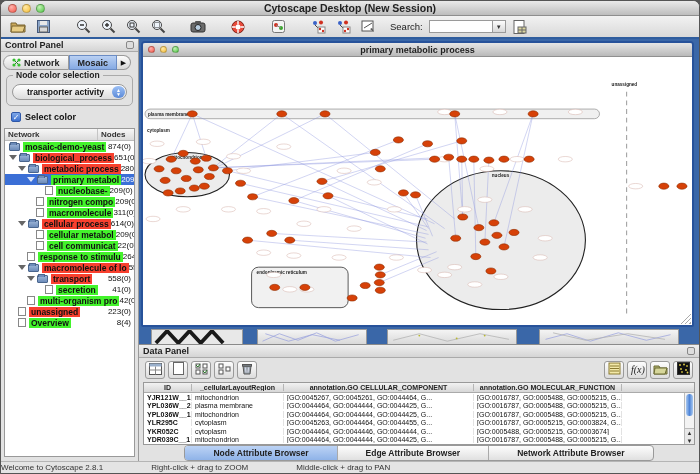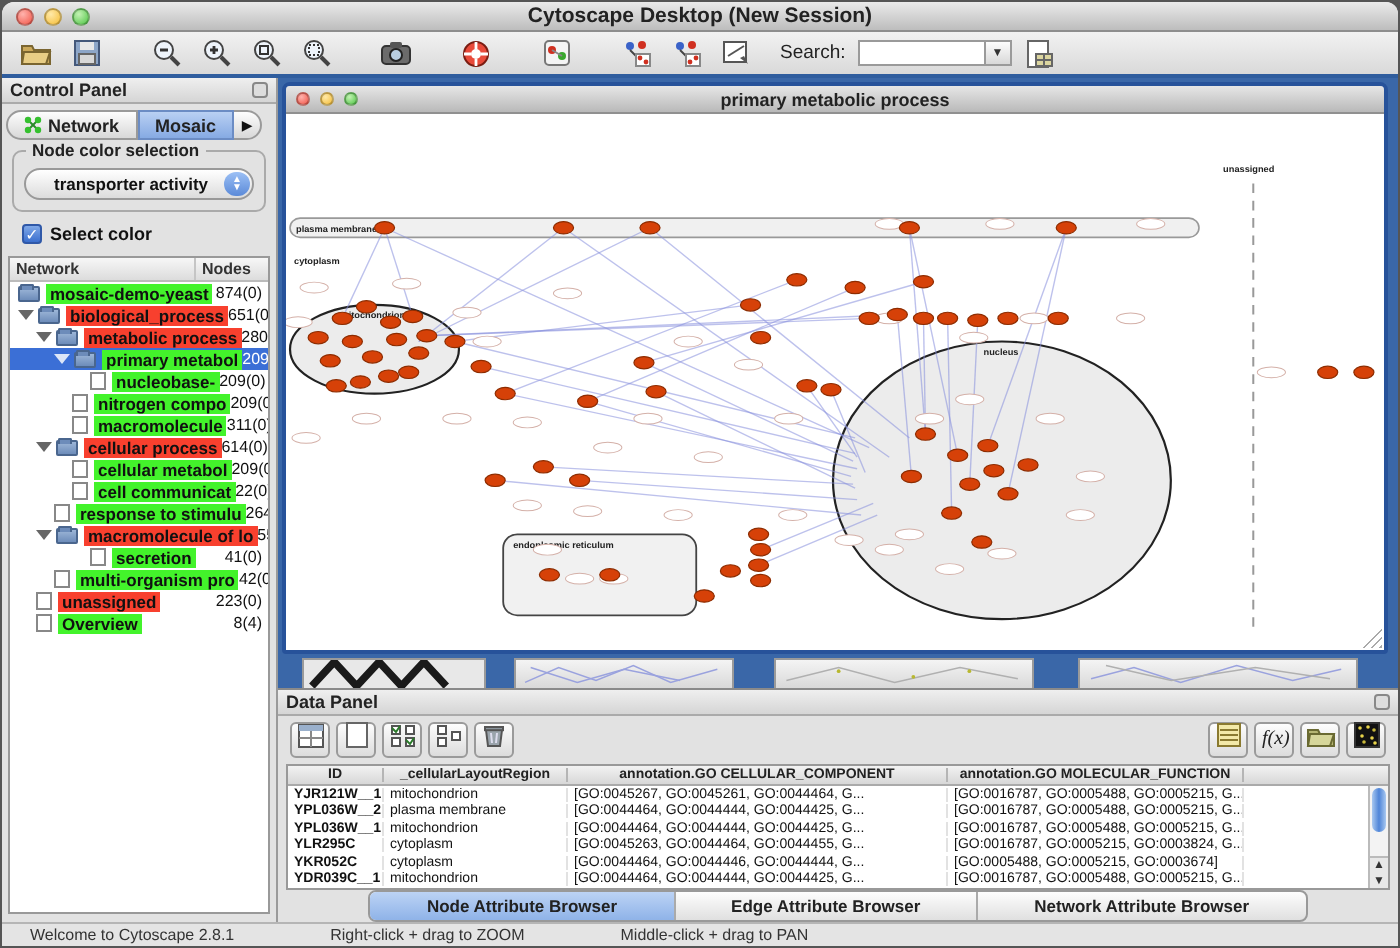--- a/index.html
+++ b/index.html
@@ -97,21 +97,21 @@
   .vscroll { position:absolute; right:0; top:10px; bottom:0; width:10px; border-left:1px solid #bbb; background:#f3f3f3; }
   .vthumb { position:absolute; top:1px; left:1px; width:7px; height:22px; border-radius:4px; background:linear-gradient(90deg,#a8c8f0,#4f85d8,#a8c8f0); }
   .varrows { position:absolute; bottom:0; left:0; right:0; height:16px; border-top:1px solid #bbb; font-size:6px; color:#333; text-align:center; line-height:8px; background:#e8e8e8; }
   .dtabs { height:16px; display:flex; justify-content:center; align-items:center; flex:0 0 auto; }
   .dtabgroup { display:flex; border:1px solid #999; border-radius:4px; overflow:hidden; background:linear-gradient(#fdfdfd,#e0e0e0); }
   .dtab { font-size:8.5px; font-weight:bold; color:#222; padding:2px 28px; border-right:1px solid #aaa; }
   .dtab:last-child { border-right:none; }
   .dtab.selected { background:linear-gradient(#bcd3f5,#8fb3e8); }
 
   
-  .statusbar { height:12px; background:#e4e4e4; border-top:1px solid #b5b5b5; display:flex; align-items:center; font-size:8px; color:#333; gap:48px; padding-left:14px; flex:0 0 auto; }
+  .statusbar { height:12px; background:#e4e4e4; border-top:1px solid #b5b5b5; display:flex; align-items:center; font-size:8px; color:#333; gap:48px; flex:0 0 auto; }
 </style>
 </head>
 <body>
 
 <div id="app">
 
   <div class="titlebar">
     <div class="lights">
       <div class="light red"></div>
       <div class="light yellow"></div>
@@ -373,20 +373,27 @@
               <span style="width: 22px; flex: 0 0 auto;"></span>
               <span class="ic-page"></span>
               <span class="node-label hl-green">response to stimulu</span>
               <span class="tree-count">264(0)</span>
             </div>
             <div class="tree-row">
               <span style="width: 13px; flex: 0 0 auto;"></span>
               <span class="tri"></span>
               <span class="ic-folder"></span>
               <span class="node-label hl-red">macromolecule of lo</span>
+              <span class="tree-count">558(0)</span>
+            </div>
+            <div class="tree-row">
+              <span style="width: 22px; flex: 0 0 auto;"></span>
+              <span class="tri"></span>
+              <span class="ic-folder"></span>
+              <span class="node-label hl-red">transport</span>
               <span class="tree-count">558(0)</span>
             </div>
             <div class="tree-row">
               <span style="width: 40px; flex: 0 0 auto;"></span>
               <span class="ic-page"></span>
               <span class="node-label hl-green">secretion</span>
               <span class="tree-count">41(0)</span>
             </div>
             <div class="tree-row">
               <span style="width: 22px; flex: 0 0 auto;"></span>

